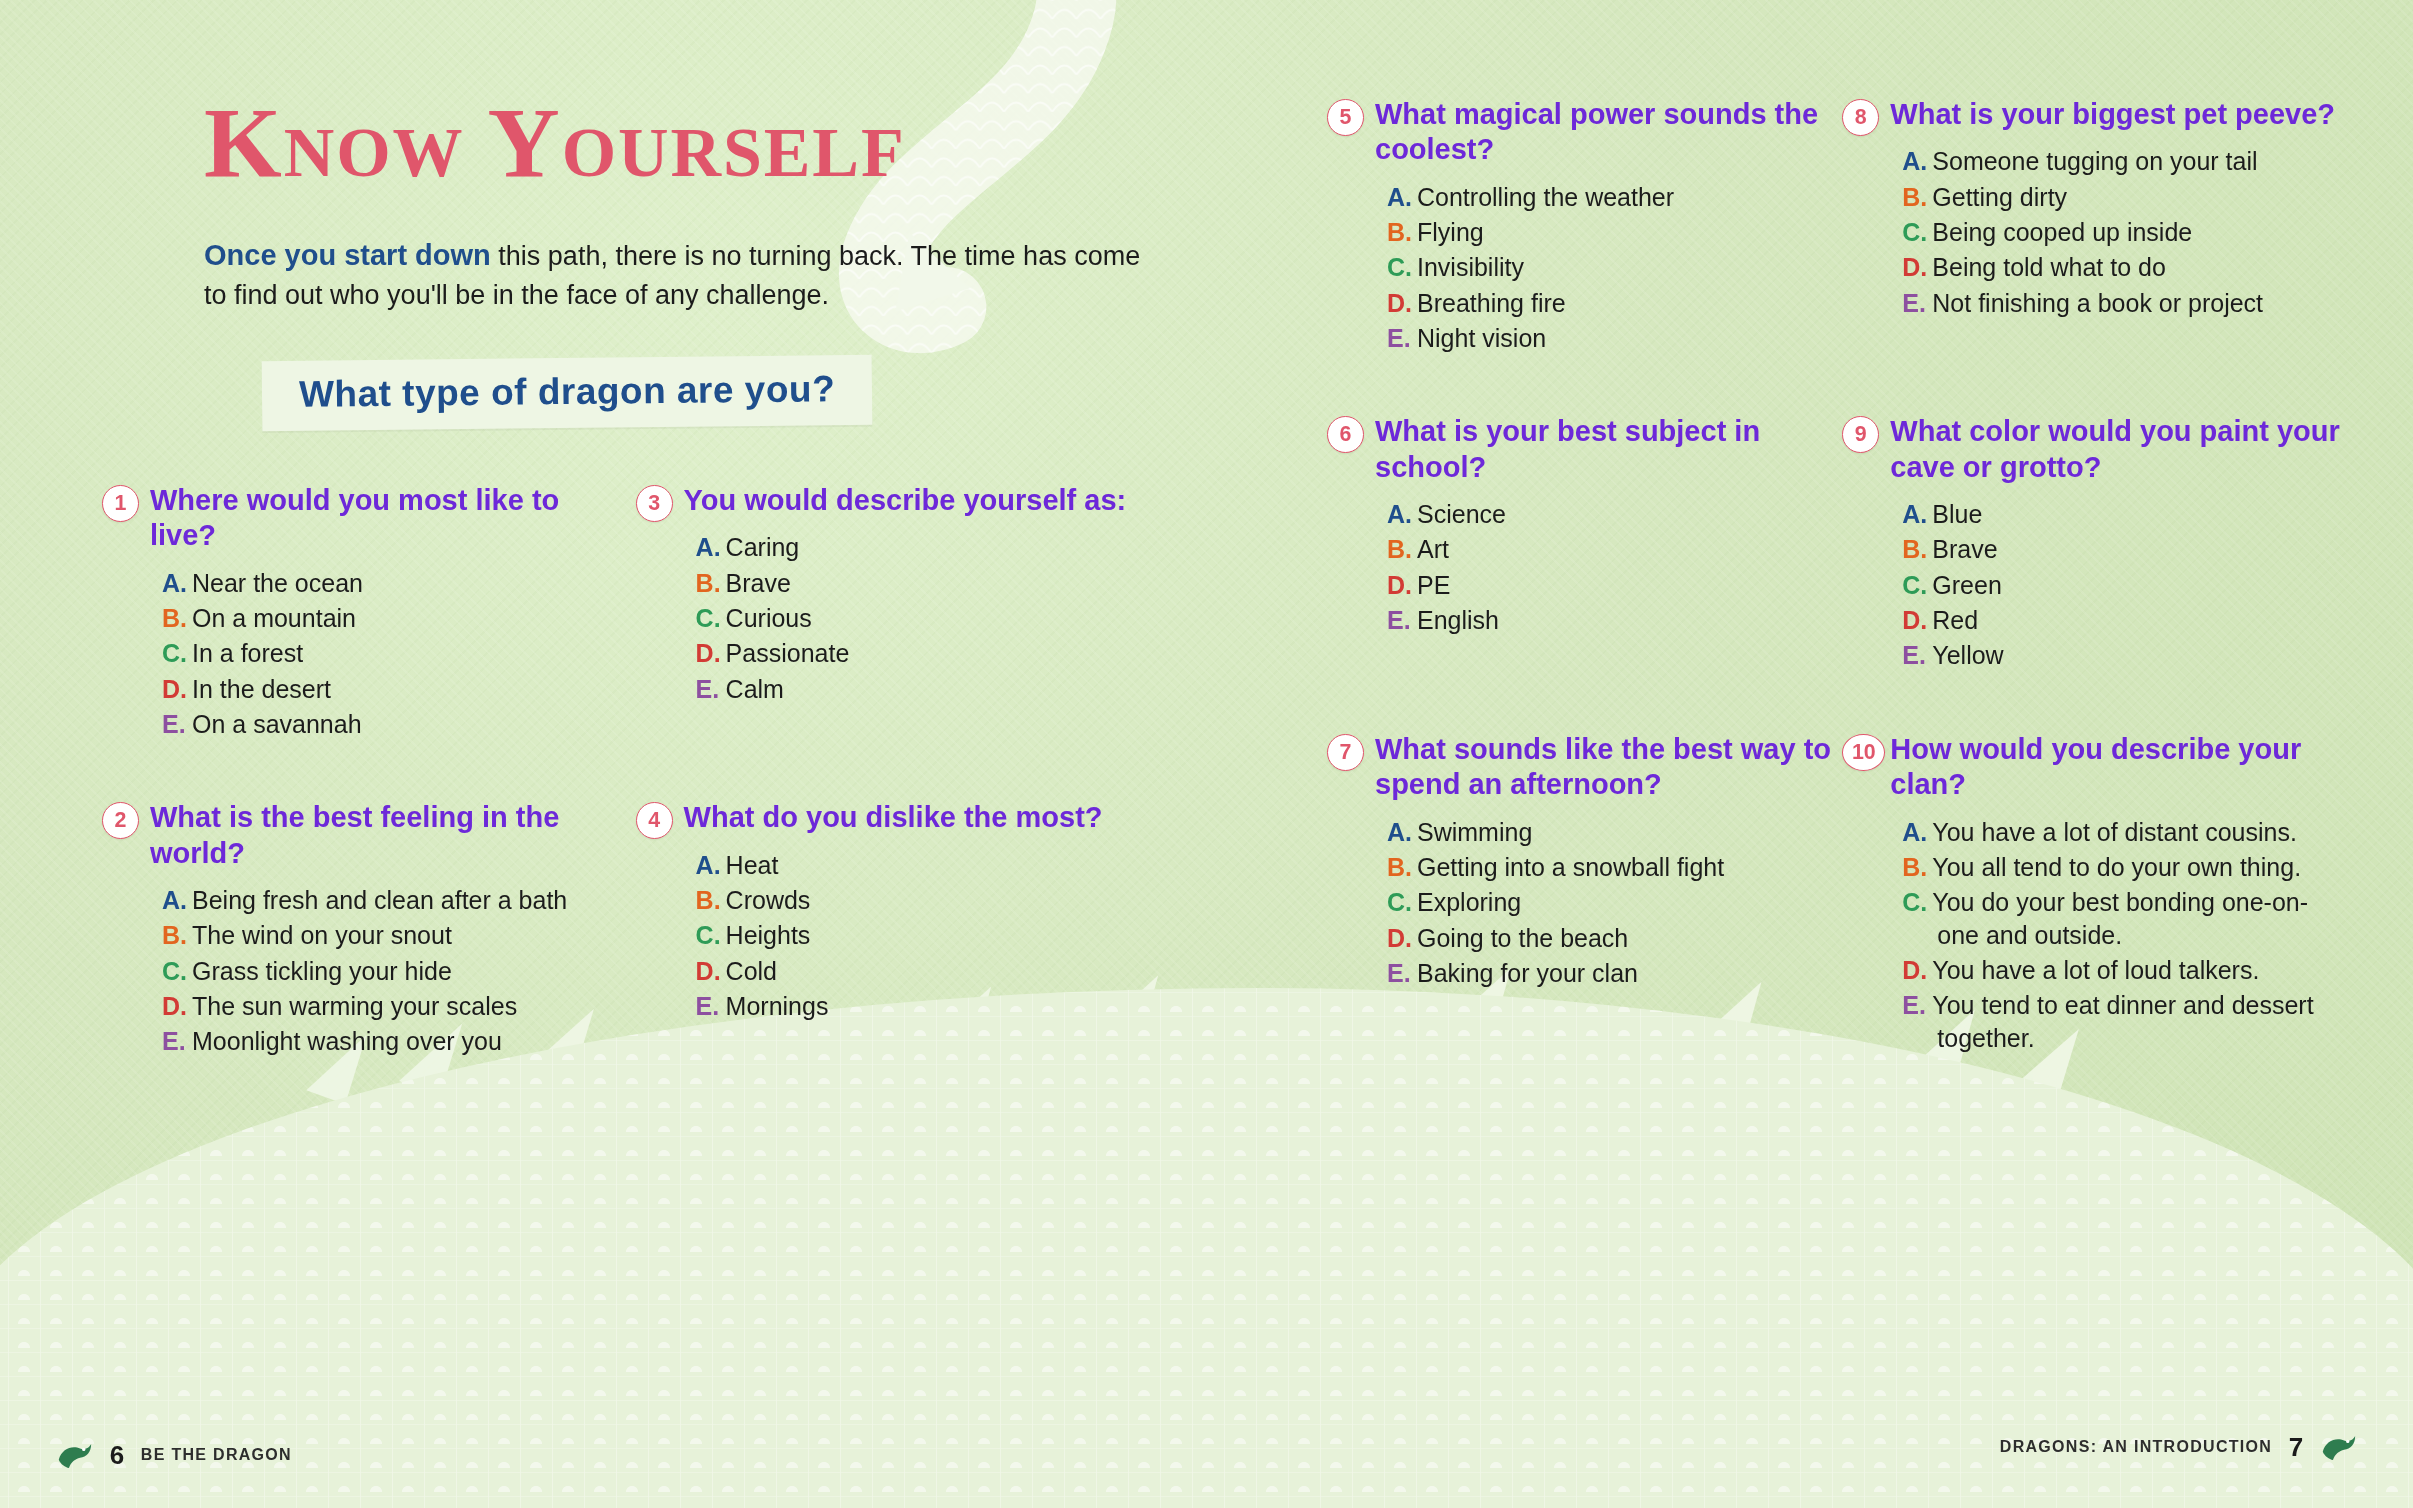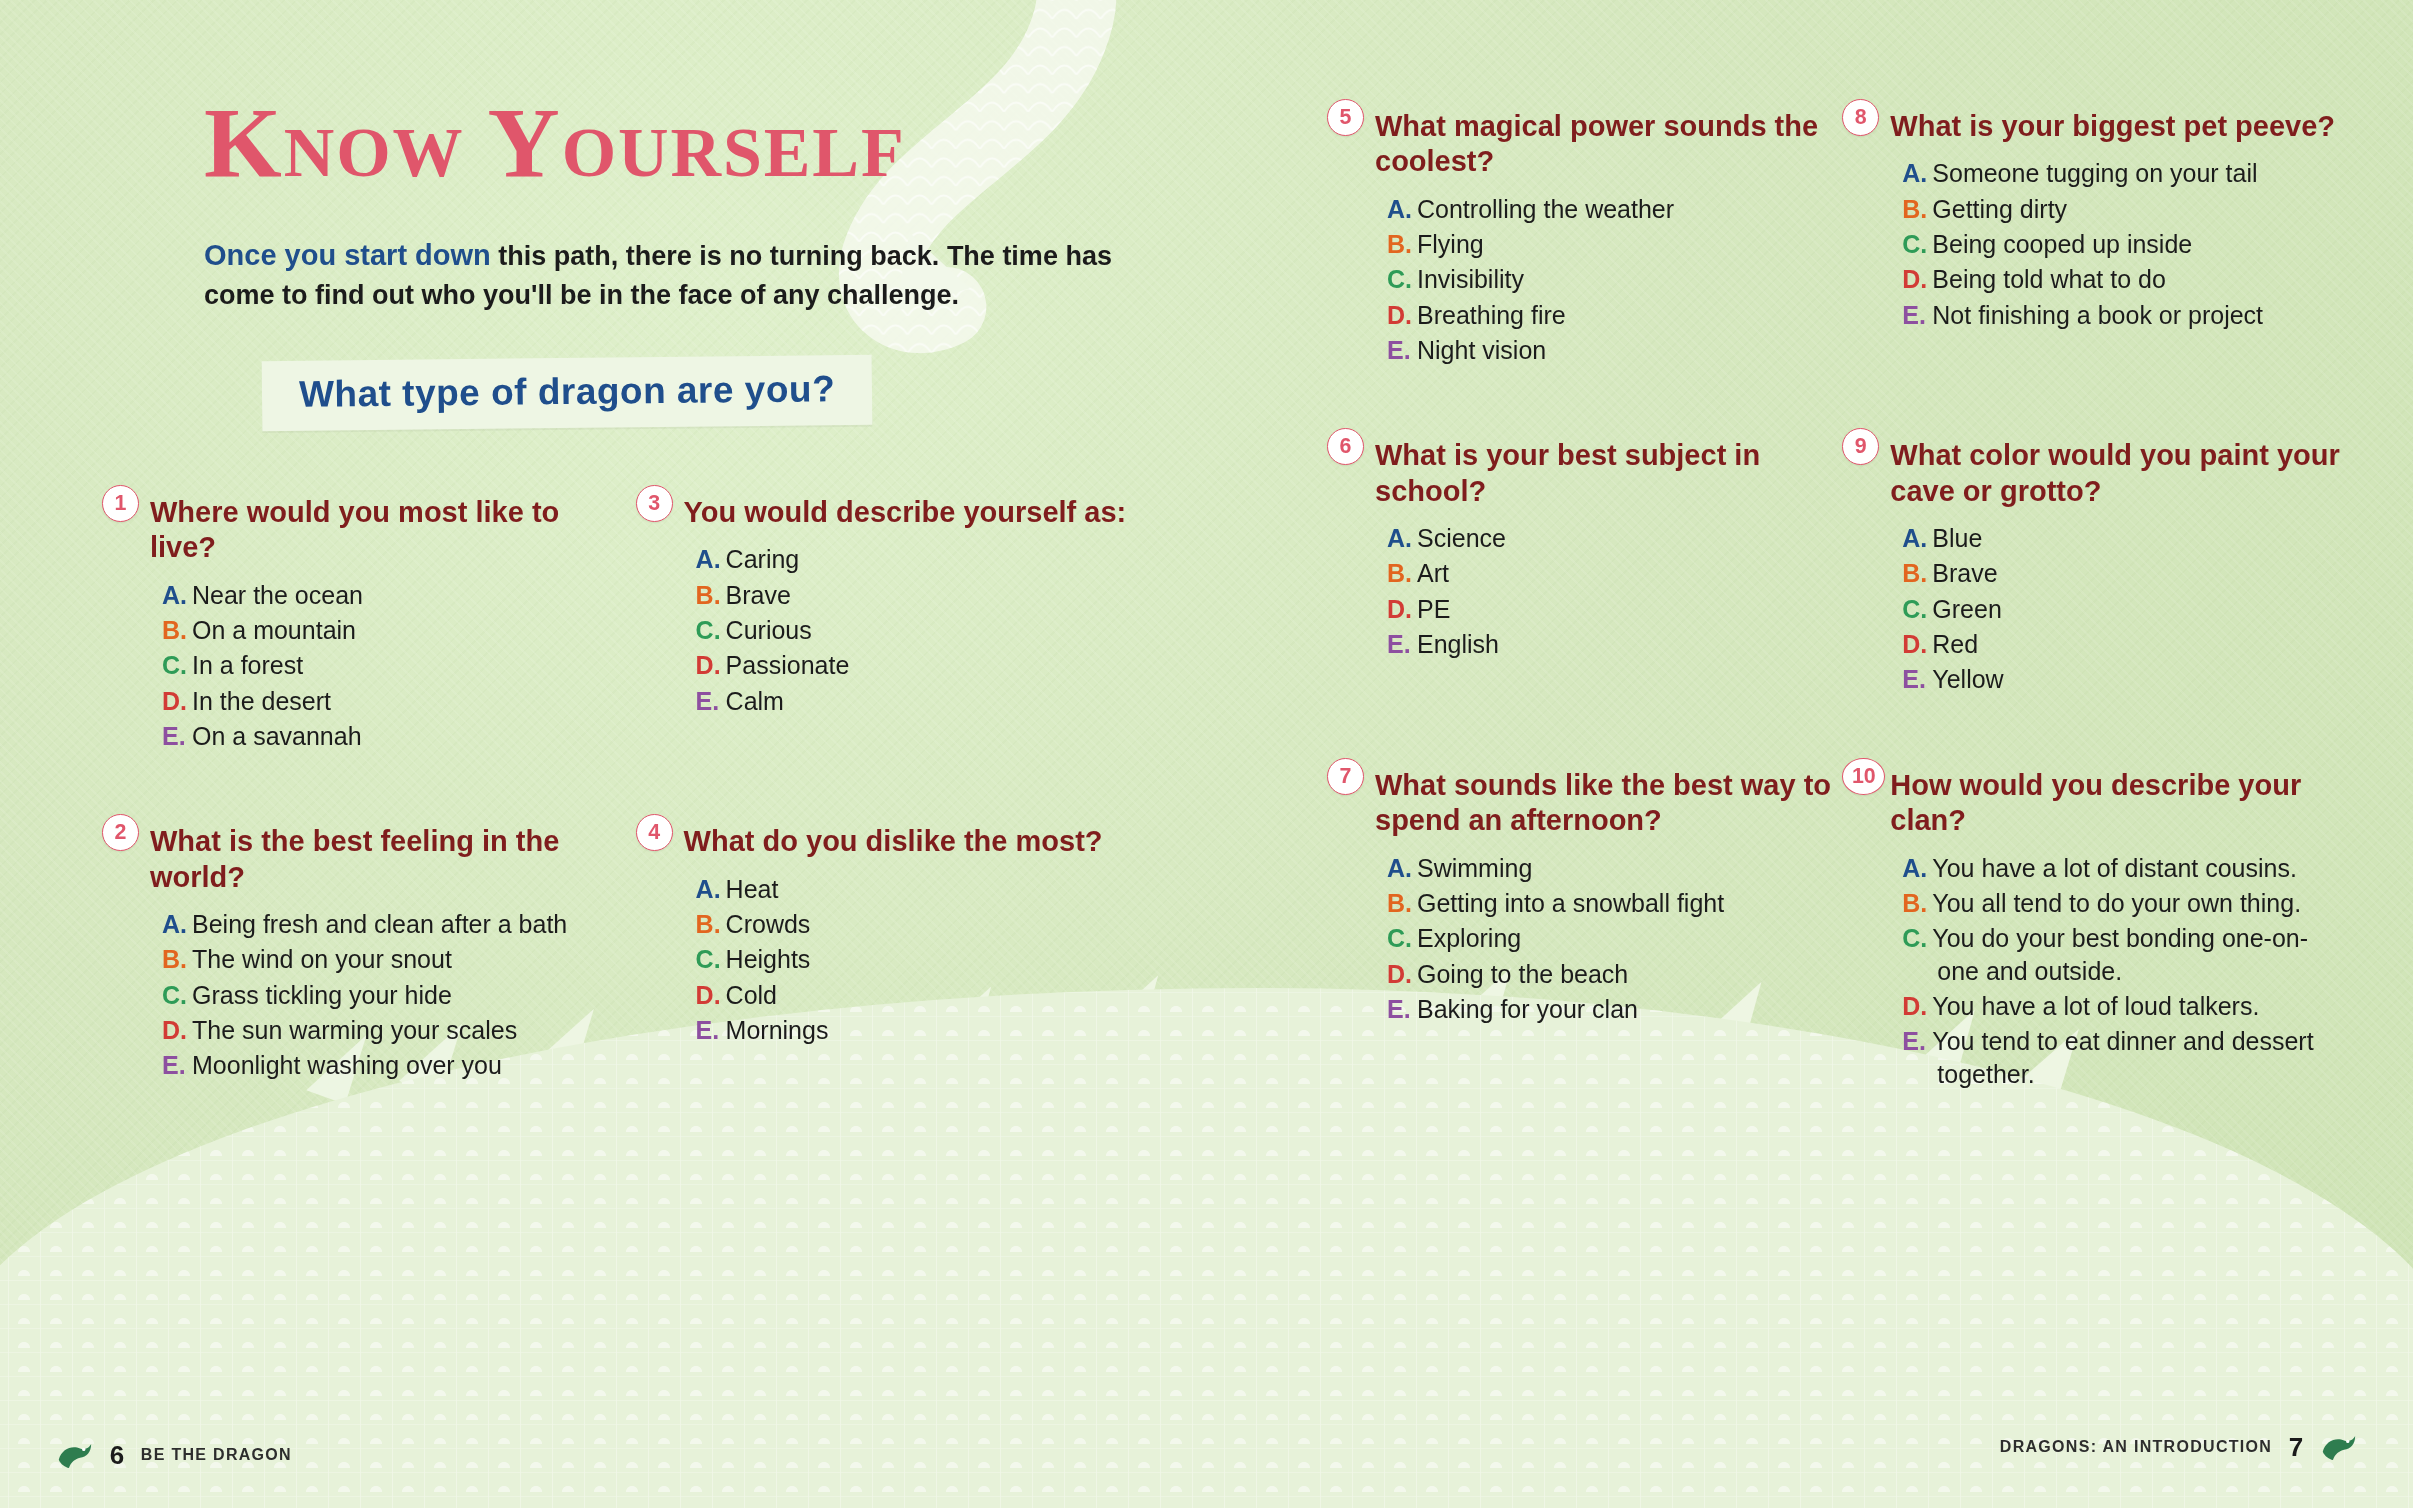--- a/index.html
+++ b/index.html
@@ -51,21 +51,21 @@
     font-size:100px;
     font-weight:bold;
     letter-spacing:1.9px;
     line-height:1;
     margin:37px 0 0 102px;
     font-variant:small-caps;
     text-transform:none;
   }
   .intro{
     margin:41px 0 0 102px;width:938px;
-    font-size:27px;line-height:1.45;color:#1b1b1b;font-weight:bold;
+    font-size:27px;line-height:1.45;color:#1b1b1b;
   }
   .intro b{color:#1f4e8c;font-size:29px;}
   .banner{
     display:inline-block;margin:43px 0 0 160px;
     background:#eef6e4;
     padding:13px 37px 15px 37px;
     transform:rotate(-0.6deg);
     box-shadow:0 1.9px 0 rgba(0,0,0,.04);
   }
   .banner span{
@@ -77,21 +77,21 @@
     display:grid;grid-template-columns:506px 506px;column-gap:9.3px;}
   .q{margin-bottom:48px;position:relative;padding-left:48px;}
   .qnum{
     position:absolute;left:0;top:1.9px;width:35px;height:35px;border-radius:50%;
     background:#ffffff;border:1.9px solid #e0566b;color:#e0566b;
     font-size:21.4px;font-weight:bold;display:flex;align-items:center;justify-content:center;
     box-shadow:0 0.9px 1.9px rgba(0,0,0,.08);
   }
   .qnum.wide{width:41px;}
   .qtext{
-    color:#7f1d1d;font-size:29px;font-weight:bold;line-height:1.22;margin:12px 0 13px 0;
+    color:#6d28d9;font-size:29px;font-weight:bold;line-height:1.22;margin:0 0 13px 0;
   }
   .opts{margin:12px;padding:0;list-style:none;}
   .opts li{font-size:25px;line-height:1.30;color:#1b1b1b;margin:0 0 2.8px 0;
     padding-left:35px;text-indent:-35px;}
   .ltr{font-weight:bold;display:inline-block;width:30px;text-indent:0;}
   .a{color:#1f4e8c;}
   .b{color:#e2651f;}
   .c{color:#2e9b57;}
   .d{color:#d23b35;}
   .e{color:#8d4fa0;}

